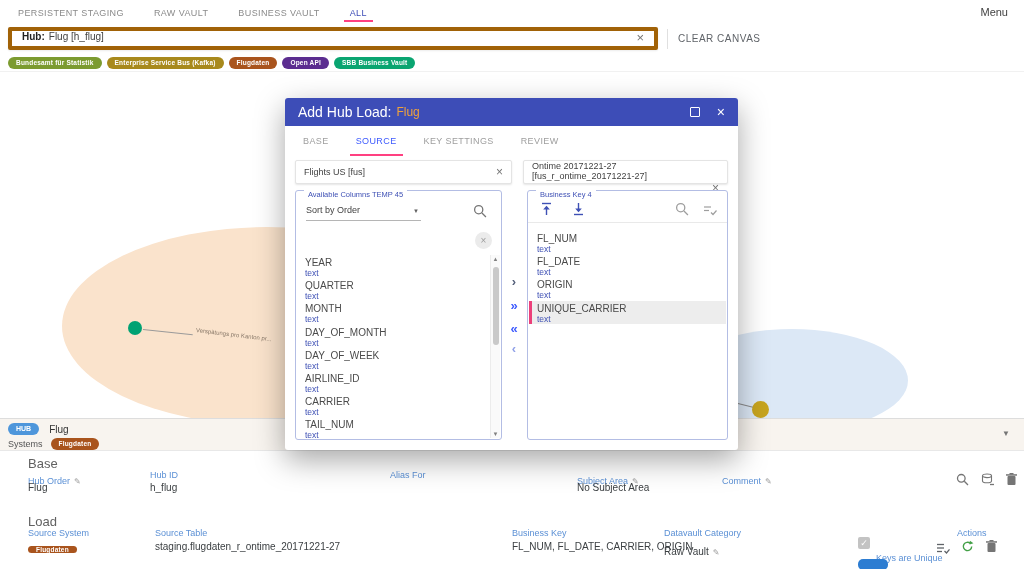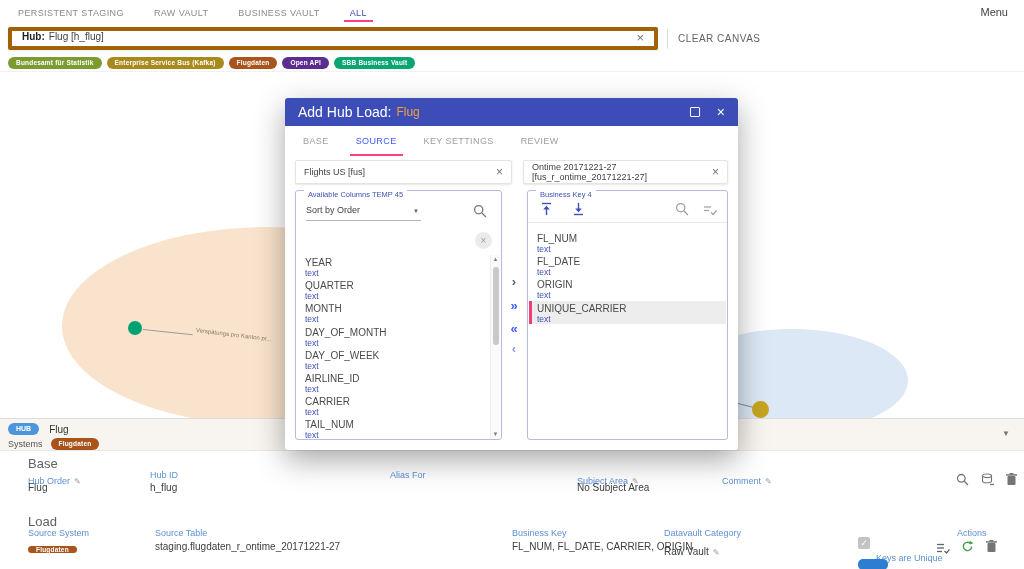--- a/index.html
+++ b/index.html
@@ -74,21 +74,21 @@
   #m-max { margin-left:auto; width:10px; height:10px; border:1.6px solid #fff; border-radius:1px; cursor:pointer; }
   #m-close { margin-left:17px; color:#fff; font-size:14px; line-height:14px; cursor:pointer; }
   #m-tabs { height:30px; display:flex; align-items:stretch; padding-left:18px; gap:27px; }
   .m-tab { font-size:9px; letter-spacing:.4px; color:#9e9e9e; display:flex; align-items:center; position:relative; cursor:pointer; }
   .m-tab.active { color:#3d5afe; }
   .m-tab .tab-underline { position:absolute; left:-6px; right:-6px; bottom:0; height:2px; }
   .src-card { position:absolute; top:62px; height:24px; background:#fff; border:1px solid #e4e4e4; border-radius:2px;
     box-shadow:0 1px 2px rgba(0,0,0,.10); display:flex; align-items:center; padding:0 8px; font-size:9px; color:#424242; }
   .src-card .x { margin-left:auto; color:#757575; font-size:12px; cursor:pointer; }
   #src-left  { left:10px;  width:217px; }
-  #src-right { left:238px; width:205px; }
+  #src-right { left:238px; width:205px;flex-direction:column; }
 
   .fieldset { position:absolute; top:92px; height:250px; border:1px solid #b3bde4; border-radius:3px; background:#fff; }
   #fs-left  { left:10px;  width:207px; }
   #fs-right { left:242px; width:201px; }
   .legend { position:absolute; top:-5px; left:8px; background:#fff; padding:4px 4px; font-size:7.5px; color:#3f51b5; }
 
   #sort-select { position:absolute; left:10px; top:14px; width:115px; height:16px; border-bottom:1px solid #b5b5b5;
     font-size:9px; color:#424242; cursor:pointer; }
   #sort-caret { position:absolute; right:2px; top:3px; font-size:6px; color:#616161; }
   #fs-left .search { position:absolute; right:14px; top:13px; }

